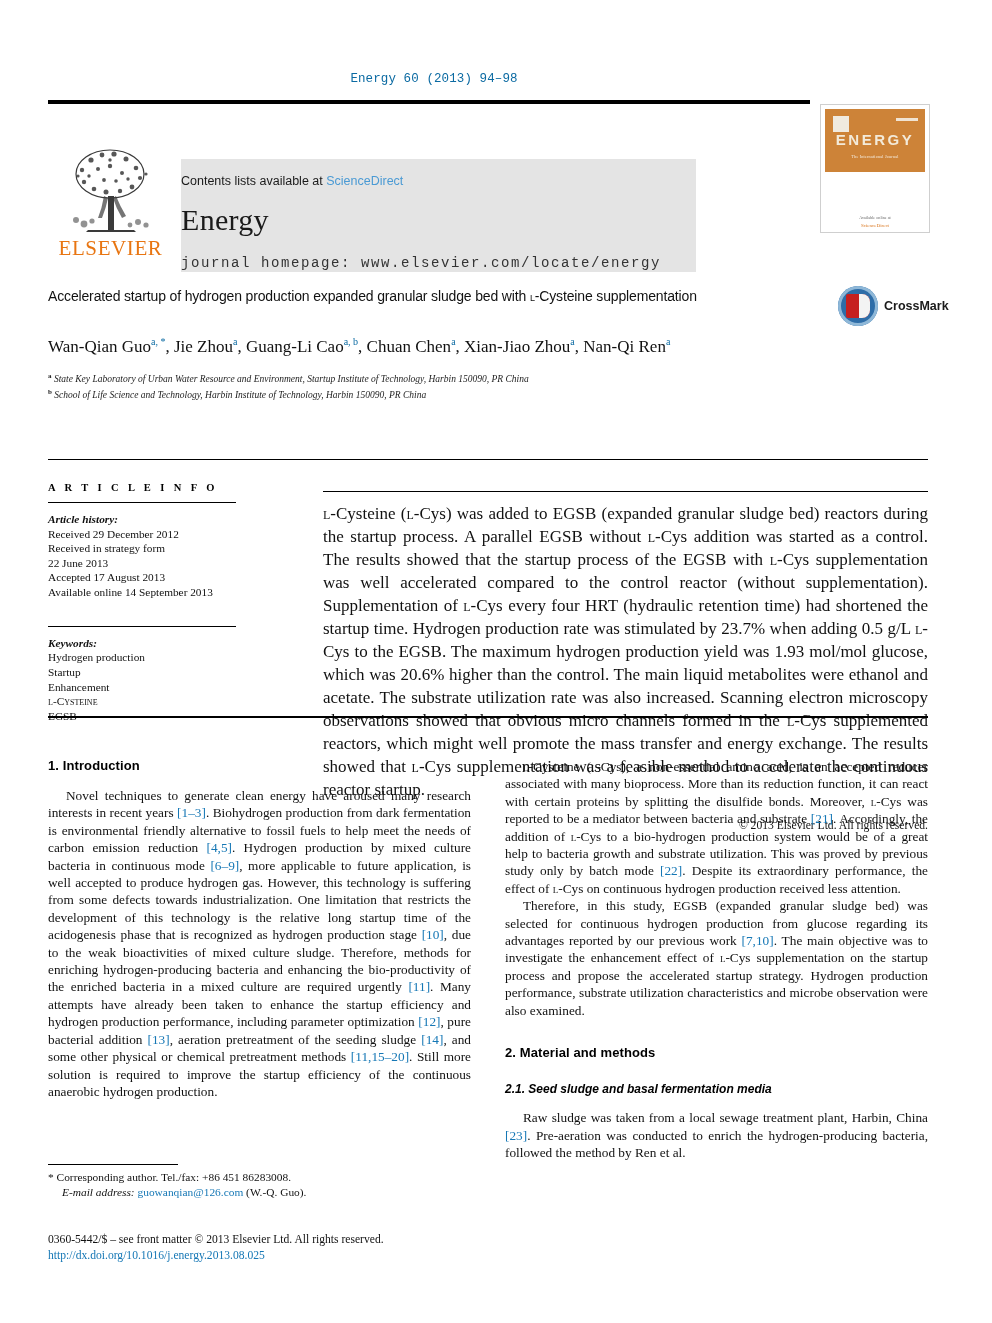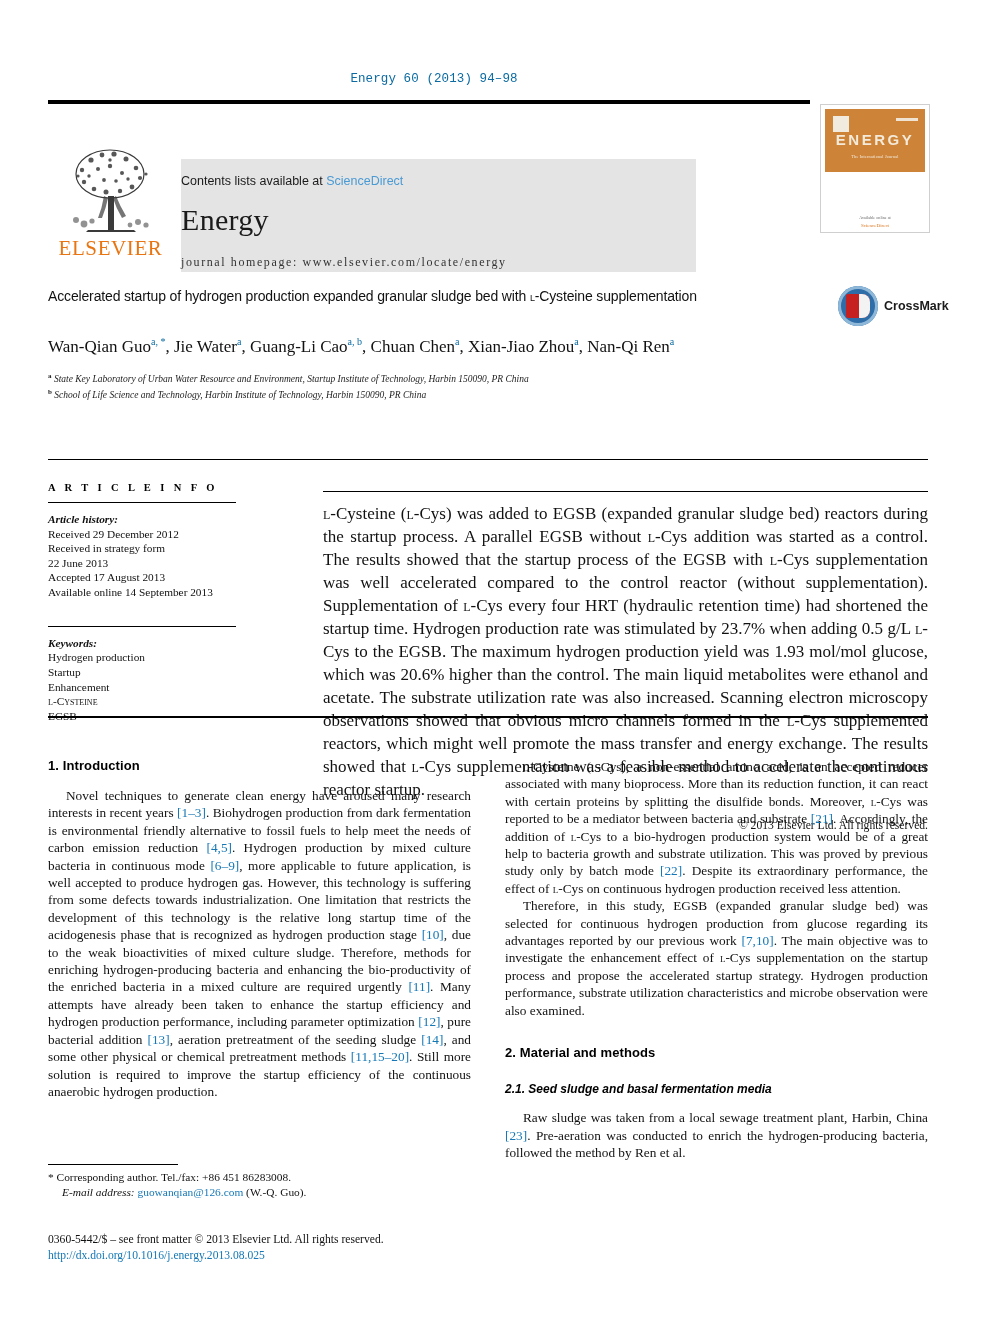--- a/index.html
+++ b/index.html
@@ -91,22 +91,22 @@
   }
   .journal-name {
     margin-top: 15px;
     font-family: "Liberation Serif", serif;
     font-size: 30px;
     color: #1a1a1a;
     letter-spacing: 0.3px;
   }
   .journal-home {
     margin-top: 18px;
-    font-family: Liberation Serif, serif;
-    font-size: 12px;
+    font-family: Liberation Mono, monospace;
+    font-size: 14px;
     color: #333;
     letter-spacing: 1.6px;
   }
 
   
   .cover-thumb {
     position: absolute;
     left: 820px; top: 104px;
     width: 108px;
     height: 127px;
@@ -480,21 +480,21 @@
   </div>
 
   <div class="title-block">
     <h1 class="paper-title">
       <span>Accelerated startup of hydrogen production expanded granular sludge</span>
       <span>bed with </span><span class="sc">l</span><span>-Cysteine supplementation</span>
     </h1>
 
     <div class="authors">
       <span>Wan-Qian Guo</span><span class="aff-mark">a, *</span>,
-      <span>Jie Water</span><span class="aff-mark">a</span>,
+      <span>Jie Zhou</span><span class="aff-mark">a</span>,
       <span>Guang-Li Cao</span><span class="aff-mark">a, b</span>,
       <span>Chuan Chen</span><span class="aff-mark">a</span>,
       <span>Xian-Jiao Zhou</span><span class="aff-mark">a</span>,
       <span>Nan-Qi Ren</span><span class="aff-mark">a</span>
     </div>
 
     <div class="affil">
       <div><span class="sup">a</span> <span>State Key Laboratory of Urban Water Resource and Environment, Startup Institute of Technology, Harbin 150090, PR China</span></div>
       <div><span class="sup">b</span> <span>School of Life Science and Technology, Harbin Institute of Technology, Harbin 150090, PR China</span></div>
     </div>

